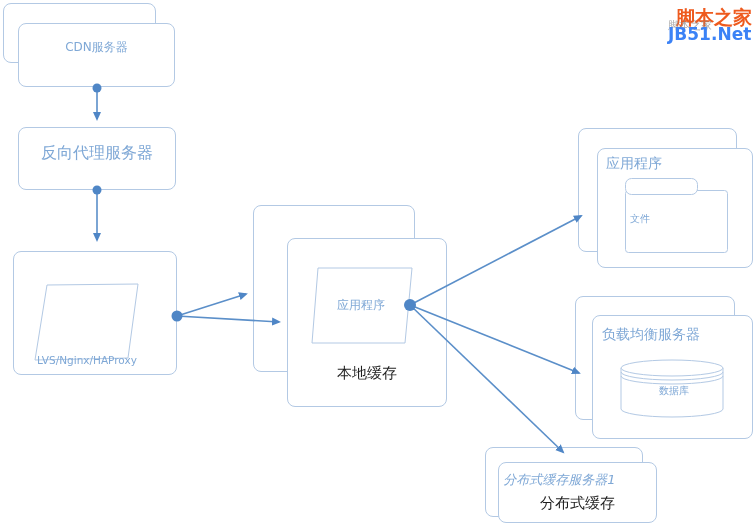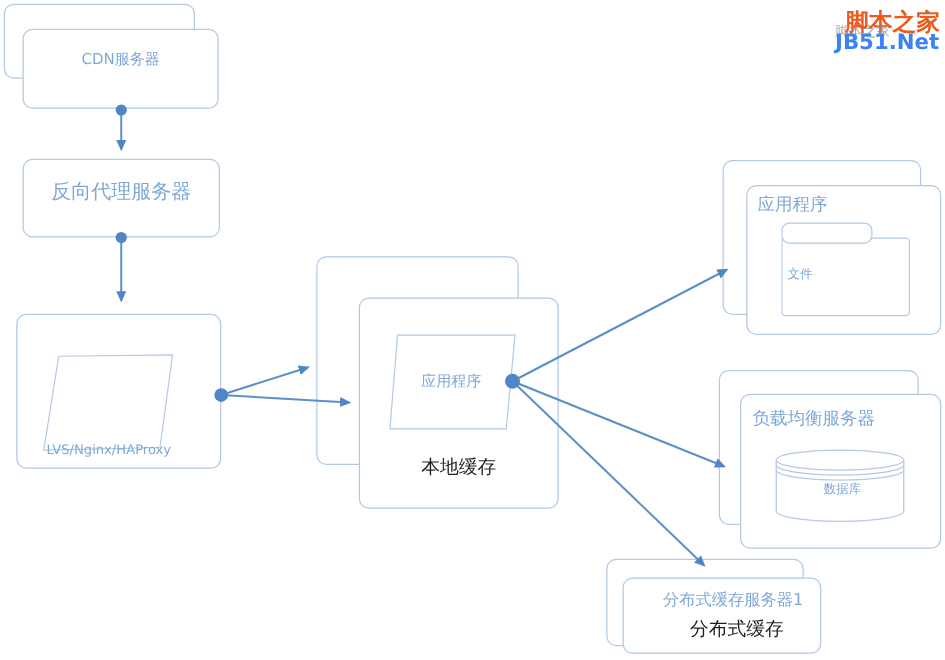--- a/index.html
+++ b/index.html
@@ -61,22 +61,22 @@
   <svg class="shape" style="left:620px;top:358px;" width="104" height="62">
     <path d="M1,10 L1,51 A51,8 0 0 0 103,51 L103,10" fill="#ffffff" stroke="#b3c9e4" stroke-width="1"></path>
     <ellipse cx="52" cy="10" rx="51" ry="8" fill="#ffffff" stroke="#b3c9e4" stroke-width="1"></ellipse>
     <path d="M1,14 A51,8 0 0 0 103,14" fill="none" stroke="#b3c9e4" stroke-width="1"></path>
     <path d="M1,18 A51,8 0 0 0 103,18" fill="none" stroke="#b3c9e4" stroke-width="1"></path>
   </svg>
   <div class="lbl lbl-center" style="left:620px;top:383px;width:108px;height:16px;font-size:10px;">数据库</div>
 
   <div class="box back" style="left:485px;top:447px;width:158px;height:70px;"></div>
   <div class="box front" style="left:498px;top:462px;width:159px;height:61px;"></div>
-  <div class="lbl lbl-center" style="left:507px;top:471px;width:159px;height:18px;font-size:13px;">分布式缓存服务器1</div>
-  <div class="lbl lbl-center black" style="left:498px;top:492px;width:159px;height:22px;font-size:15px;padding-left:12px;">分布式缓存</div>
+  <div class="lbl lbl-center" style="left:480px;top:471px;width:159px;height:18px;font-size:13px;font-style:italic;">分布式缓存服务器1</div>
+  <div class="lbl lbl-center black" style="left:498px;top:492px;width:159px;height:22px;font-size:15px;">分布式缓存</div>
 
   <svg id="edges" width="756" height="528">
     <defs>
       <marker id="arr" markerWidth="10" markerHeight="10" refX="7" refY="4.5" orient="auto" markerUnits="userSpaceOnUse">
         <path d="M0,0.5 L9,4.5 L0,8.5 z" fill="#4f86c6"></path>
       </marker>
     </defs>
     <line x1="97" y1="89" x2="97" y2="119" stroke="#5b8fc9" stroke-width="1.6" marker-end="url(#arr)"></line>
     <line x1="97" y1="191" x2="97" y2="240" stroke="#5b8fc9" stroke-width="1.6" marker-end="url(#arr)"></line>
     <line x1="177" y1="316" x2="246" y2="294" stroke="#5b8fc9" stroke-width="1.6" marker-end="url(#arr)"></line>

